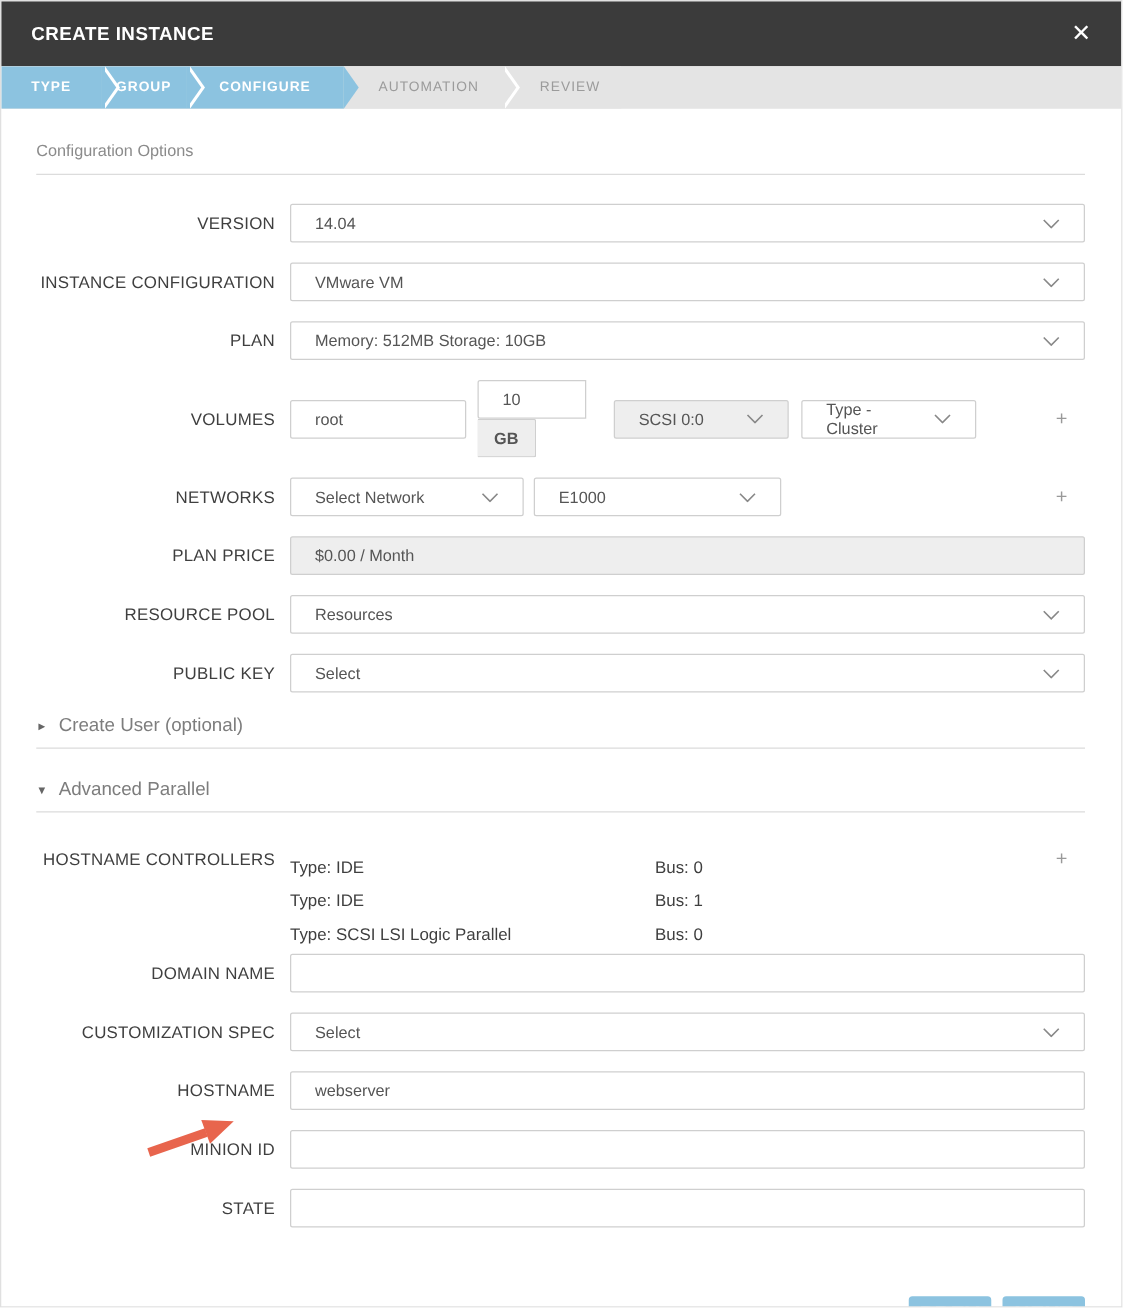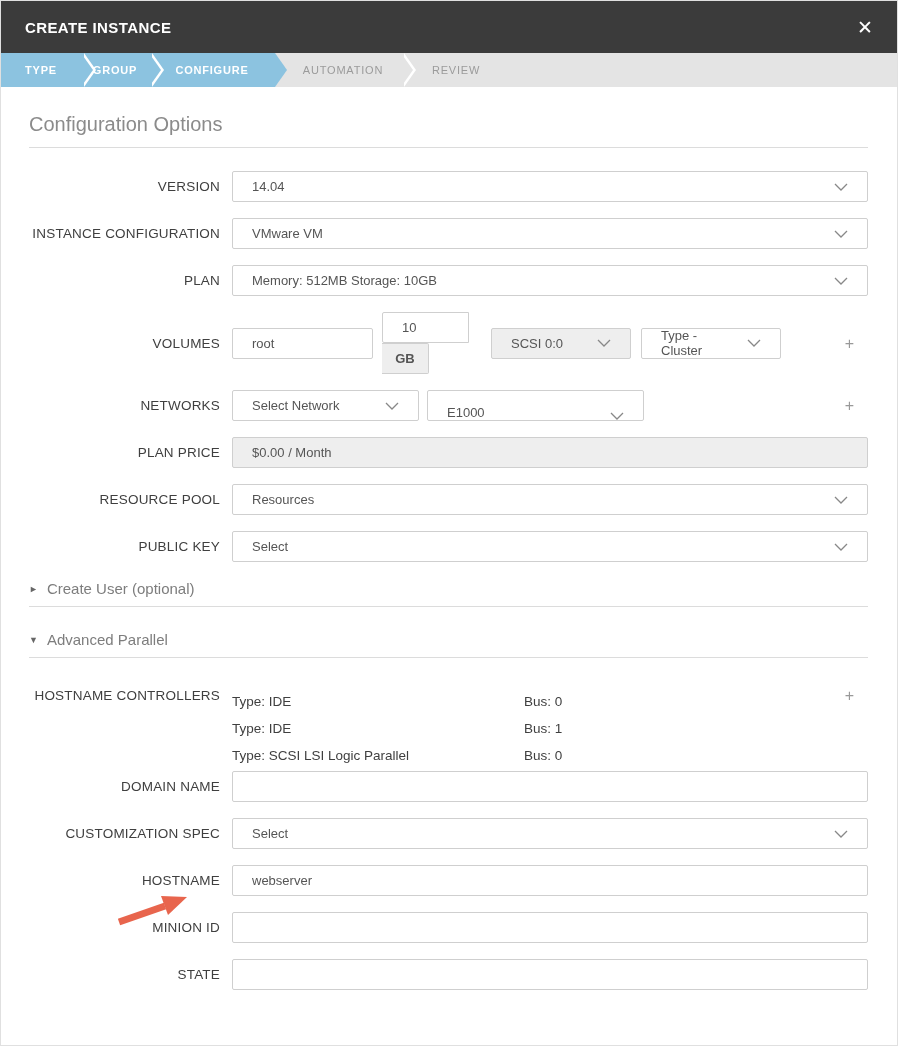--- a/index.html
+++ b/index.html
@@ -47,21 +47,21 @@
   .step.gray.gap::after  { right: -12px; border-left: 12px solid #e4e4e4; }
   .step.last::before, .step.last::after { display: none; }
   .s1 { width: 80px;  z-index: 5; }
   .s2 { width: 68px;  z-index: 4; }
   .s3 { width: 126px; z-index: 3; }
   .s4 { width: 126px; z-index: 2; padding-left: 10px; }
   .s5 { width: 96px;  z-index: 1; padding-left: 14px; }
   
   .content { padding: 0 29px 0 28px; }
   .section-title {
-    margin-top: 26px; font-size: 20px; color: #8b8b8b;
+    margin-top: 26px; font-size: 13px; color: #8b8b8b;
     padding-bottom: 11px; border-bottom: 1px solid #dcdcdc;
   }
   .form { margin-top: 23px; }
   .row { display: flex; align-items: center; margin-bottom: 16px; min-height: 31px; }
   .row.top-align { align-items: flex-start; }
   .row-label {
     flex: none; width: 203px; text-align: right; padding-right: 12px;
     font-size: 13.5px; color: #3f3f3f; letter-spacing: 0.2px;
   }
   .row.top-align .row-label { line-height: 27px; }
@@ -82,21 +82,21 @@
   .grp input { width: 87px; border-radius: 2px 0 0 2px; }
   .grp .addon {
     width: 47px; height: 31px; background: #eeeeee;
     border: 1px solid #cfcfcf; border-left: none; border-radius: 0 2px 2px 0;
     display: flex; align-items: center; justify-content: center;
     font-size: 13px; font-weight: bold; color: #555;
   }
   .w-ctrl { width: 140px; margin-right: 10px; }
   .w-mode { width: 140px; }
   .w-net  { width: 187px; margin-right: 8px; }
-  .w-adpt { width: 217px; align-items: flex-end; }
+  .w-adpt { width: 198px; }
   .plus {
     margin-left: auto; padding-right: 14px; color: #999999;
     font-size: 16px; line-height: 31px; cursor: pointer; user-select: none;
   }
   
   .collapsible {
     display: flex; align-items: center; cursor: pointer;
     padding-bottom: 9px; border-bottom: 1px solid #dcdcdc;
   }
   .collapsible .tri { font-size: 9px; color: #666; margin-right: 9px; }

